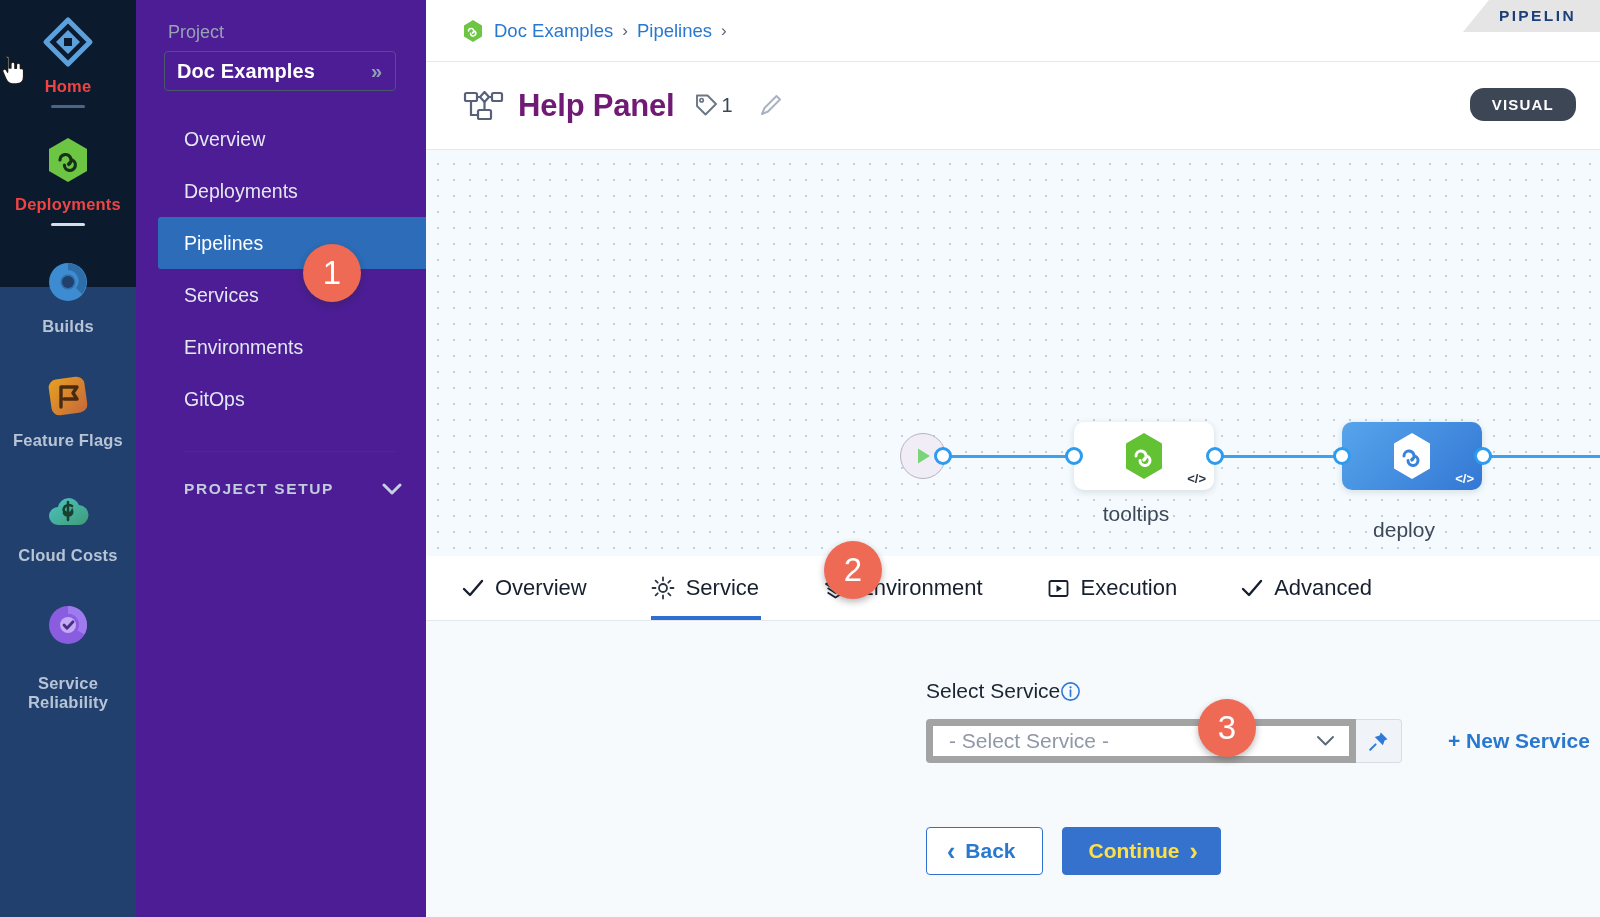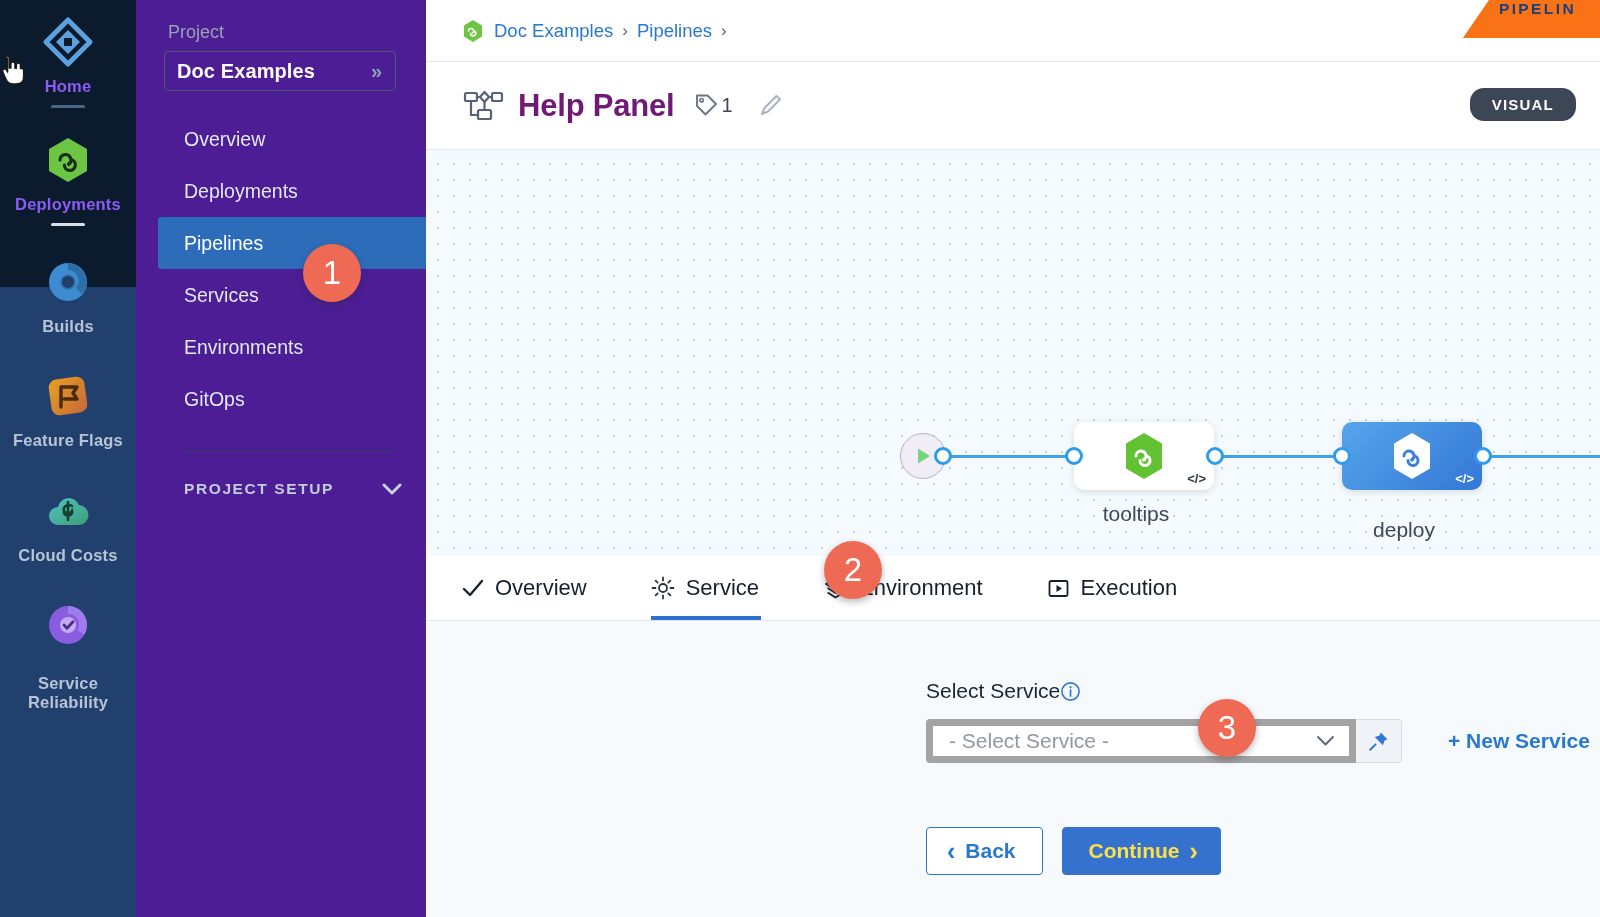--- a/index.html
+++ b/index.html
@@ -28,21 +28,21 @@
     width: 136px;
     display: flex; flex-direction: column; align-items: center;
     padding-top: 18px;
   }
   .rail-ico { width: 52px; height: 52px; display: block; }
   .rail-label {
     margin-top: 8px;
     font-size: 16.5px; font-weight: 700; letter-spacing: .2px;
     text-align: center; line-height: 1.22;
   }
-  .rail-label.active { color: #8b5cf6; }
+  .rail-label.active { color: #ef4444; }
   .rail-label.dim { color: #B7C4D6; }
   .rail-underline {
     margin-top: 9px; width: 34px; height: 3px; border-radius: 2px;
     background: #4A6585;
   }
   .rail-underline.bright { background: #D7DEE8; }
 
   .cursor-hand {
     position: absolute; left: 0px; top: 54px; width: 26px; height: 32px;
     z-index: 40;
@@ -107,24 +107,24 @@
     border-bottom: 1px solid #E4E8EE;
     position: relative;
     background: #fff;
   }
   .crumb-link { color: #2878D0; font-size: 18.5px; }
   .crumb-sep { color: #59657A; font-size: 17px; margin: 0 9px; }
   .crumb-hex { width: 22px; height: 24px; margin-right: 10px; display:block;}
 
   .pipeline-tab {
     position: absolute; right: 0; top: 0;
-    height: 38px;
-    background: #f97316;
+    height: 32px;
+    background: #e5e5e5;
     color: #1C3E79; font-size: 15.5px; font-weight: 700; letter-spacing: 2.4px;
-    display: flex; align-items: flex-start;
+    display: flex; align-items: center;
     padding: 0 24px 0 36px;
     clip-path: polygon(26px 0, 100% 0, 100% 100%, 0 100%);
   }
 
   
   .titlebar {
     height: 88px; flex: 0 0 88px;
     display: flex; align-items: center;
     padding-left: 36px;
     border-bottom: 1px solid #E4E8EE;
@@ -494,20 +494,28 @@
       <div class="tab">
         <span class="tico">
           <svg width="23" height="23" viewBox="0 0 23 23">
             <rect x="2.5" y="4" width="18" height="15" rx="1.5" fill="none" stroke="#16202E" stroke-width="1.8"></rect>
             <path d="M9.5 8 L15 11.5 L9.5 15 Z" fill="#16202E"></path>
           </svg>
         </span>
         <span>Execution</span>
       </div>
 
+      <div class="tab">
+        <span class="tico">
+          <svg width="22" height="20" viewBox="0 0 22 20">
+              <path d="M2 11 L8 17 L20 3" fill="none" stroke="#16202E" stroke-width="2.4" stroke-linecap="round" stroke-linejoin="round"></path>
+            </svg>
+        </span>
+        <span>Advanced</span>
+      </div>
     </div>
 
     <div class="formpane">
       <div class="field-label">
         <span>Select Service</span>
         <svg width="21" height="21" viewBox="0 0 21 21">
           <circle cx="10.5" cy="10.5" r="8.6" fill="none" stroke="#3079D6" stroke-width="1.6"></circle>
           <circle cx="10.5" cy="6.3" r="1.15" fill="#3079D6"></circle>
           <path d="M10.5 9.2 L10.5 15.1" stroke="#3079D6" stroke-width="1.7" stroke-linecap="round"></path>
         </svg>

